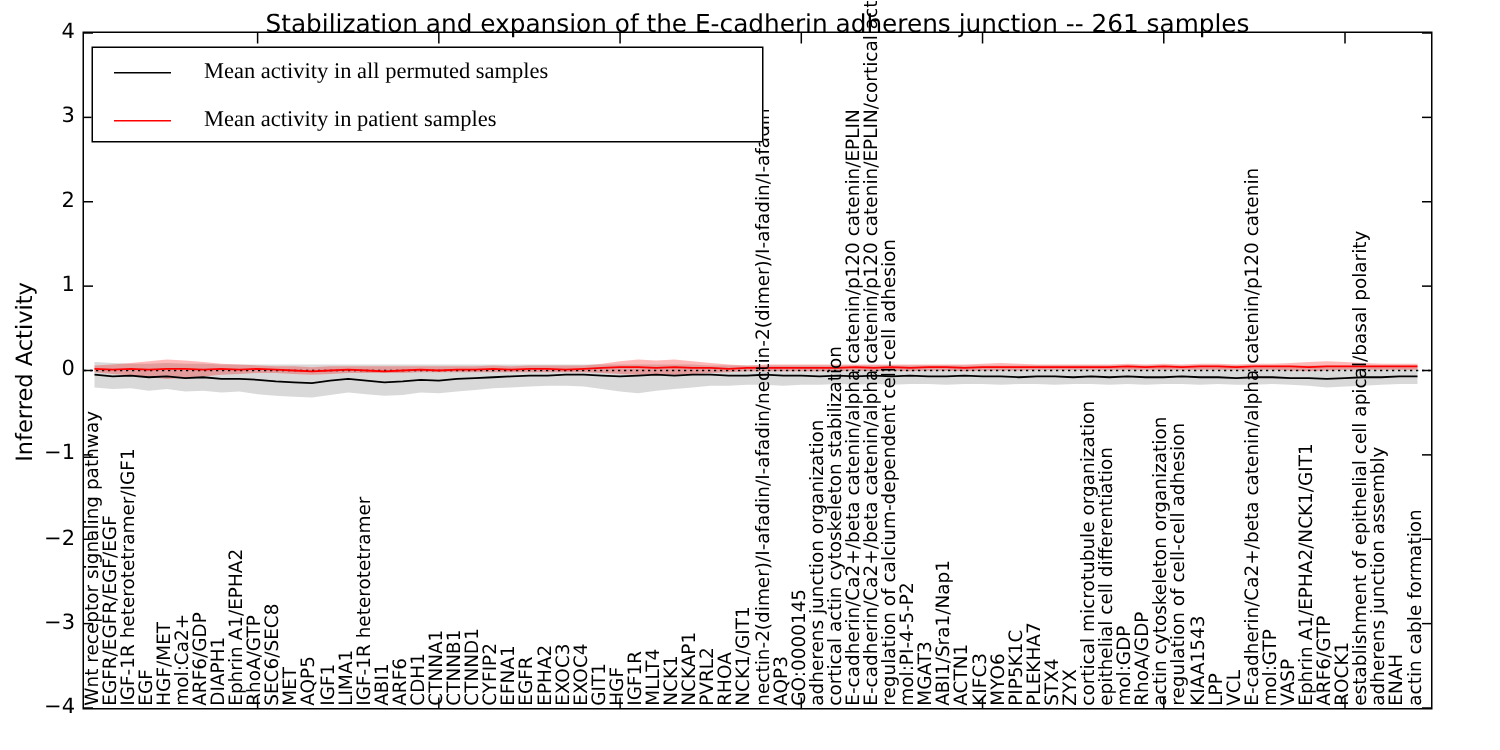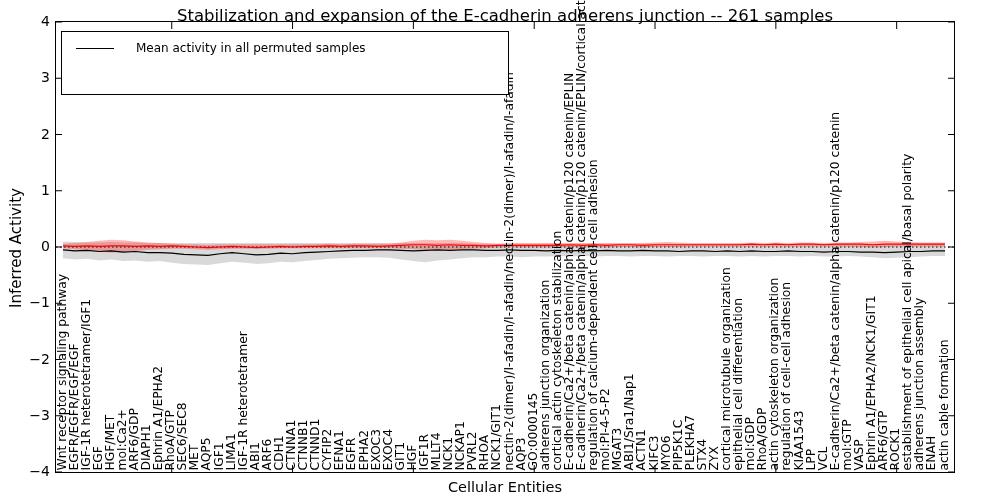--- a/index.html
+++ b/index.html
@@ -12,21 +12,21 @@
   #plot{position:absolute;left:55px;top:21px;width:900px;height:452px;border:1px solid #000;box-sizing:border-box;}
   #plot svg{position:absolute;left:0;top:0;}
   #yticks .yt{position:absolute;width:34px;text-align:right;font-size:14px;line-height:16px;}
   #xcats{position:absolute;left:55px;top:21px;width:900px;height:452px;pointer-events:none;}
   #xcats .xc{position:absolute;bottom:3px;white-space:nowrap;font-size:12.3px;line-height:11.5px;
              transform:rotate(-90deg);transform-origin:0 100%;}
   #legend{position:absolute;left:61px;top:31px;width:448px;height:64px;background:#fff;
           border:1px solid #000;box-sizing:border-box;z-index:5;}
   .lrow{display:flex;align-items:center;height:32px;}
   .lline{width:38px;height:0;border-top:1.6px solid #000;margin-left:14px;margin-right:22px;}
-  .ltext{font-size:12px;white-space:nowrap;}
+  .ltext{font-size:15px;white-space:nowrap;font-family:Liberation Serif, serif;}
 </style>
 </head>
 <body>
 
 <div id="fig">
   <div class="title">Stabilization and expansion of the E-cadherin adherens junction -- 261 samples</div>
   <div class="ylab">Inferred Activity</div>
 
   <div id="plot">
       <svg width="898" height="450">
@@ -155,16 +155,19 @@
       <div class="xc" style="left: 870.336px;">adherens junction assembly</div>
       <div class="xc" style="left: 882.418px;">ENAH</div>
       <div class="xc" style="left: 894.5px;">actin cable formation</div>
     </div>
 
   <div id="legend">
     <div class="lrow">
       <span class="lline" id="lg0" style="border-top-color: rgb(0, 0, 0);"></span>
       <span class="ltext">Mean activity in all permuted samples</span>
     </div>
+    <div class="lrow">
+      <span class="lline" id="lg1" style="border-top-color: rgb(255, 0, 0);"></span>
+      <span class="ltext">Mean activity in patient samples</span>
+    </div>
   </div>
 
-  <div class="xlab">Cellular Entities</div>
 </div>
 
 </body></html>

